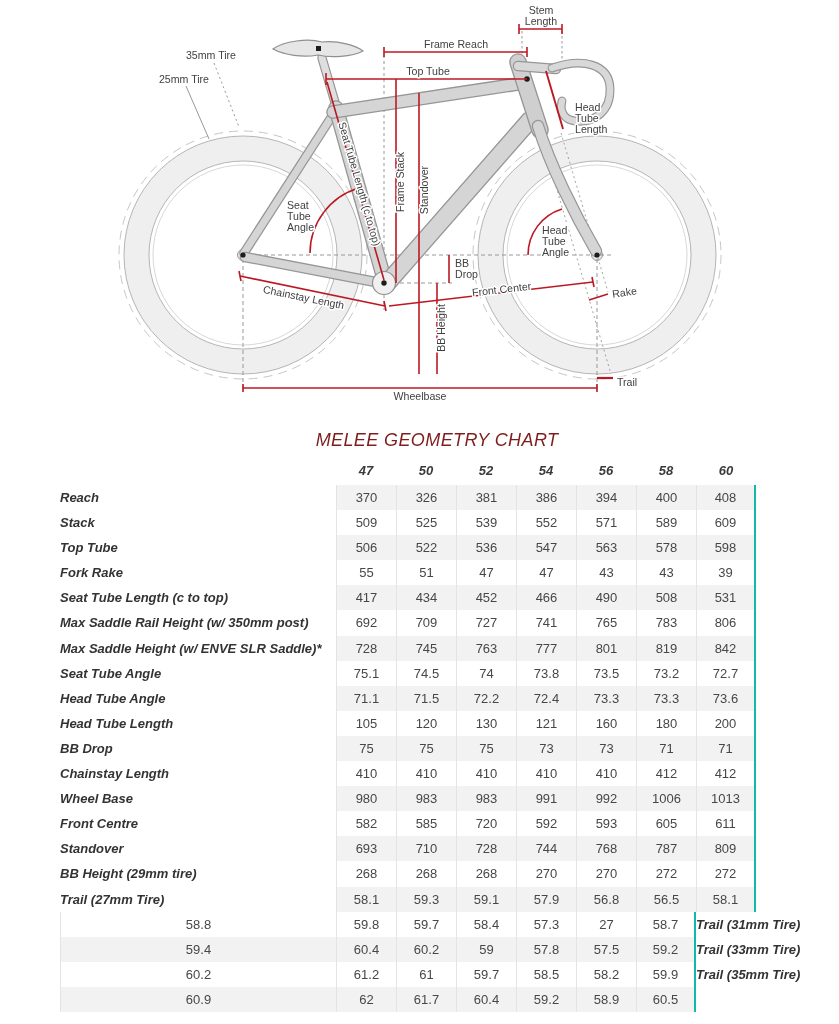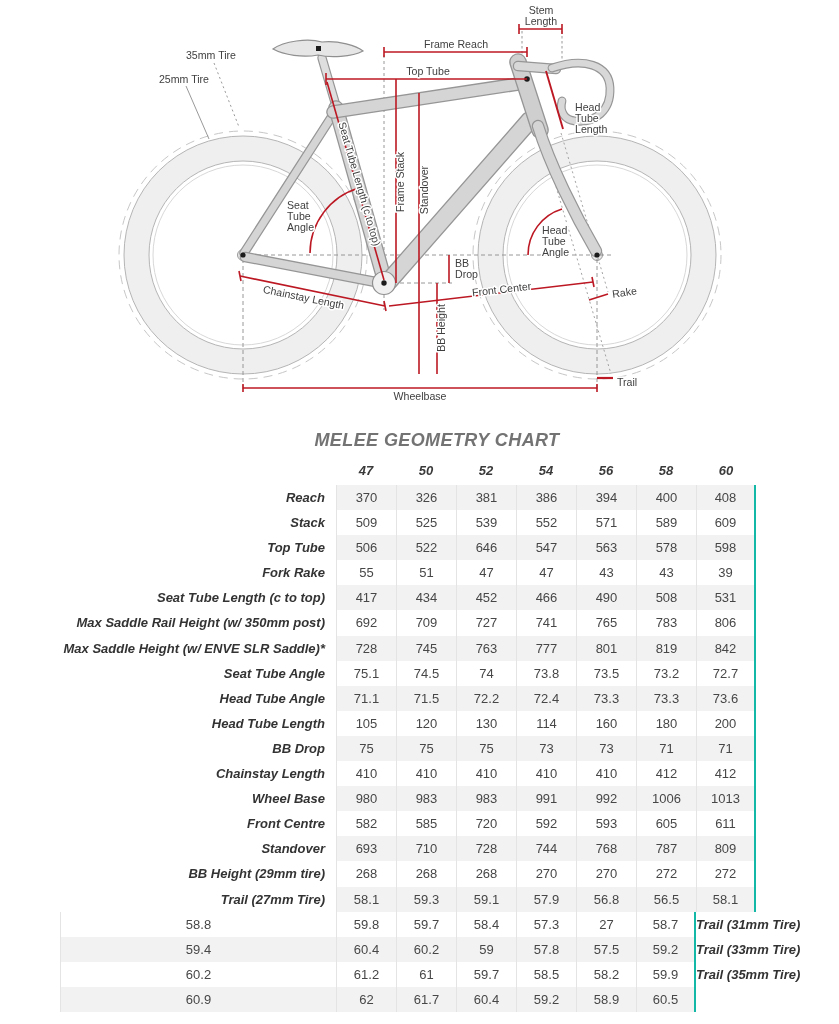--- a/index.html
+++ b/index.html
@@ -2,27 +2,27 @@
 <html style="--red: #bc1823;"><head>
 <meta charset="utf-8">
 <style>
   :root { --red:#bc1823; --ink:#3f3f3f; }
   html,body { margin:0; padding:0; background:#fff; }
   .page { position:relative; width:839px; height:1024px; background:#fff; overflow:hidden;
           font-family:"Liberation Sans", sans-serif; }
   svg text { font-family:"Liberation Sans", sans-serif; font-size:10.6px; fill:var(--ink); }
   svg text.halo { stroke:#fff; stroke-width:3px; paint-order:stroke; stroke-linejoin:round; }
   .chart-title { position:absolute; left:437px; top:430px; transform:translateX(-50%);
-                 font-size:18px; font-style:italic; font-weight:700; letter-spacing:.4px;
-                 color:#737373; white-space:nowrap; }
+                 font-size:18px; font-style:italic; font-weight:400; letter-spacing:.4px;
+                 color:#7f1d1d; white-space:nowrap; }
   .geo-table { position:absolute; left:60px; top:456px;
                display:grid; grid-template-columns:276px repeat(7,60px); }
   .cell { height:25.1px; line-height:25.1px; font-size:13px; }
   .hdr  { height:29px; line-height:29px; }
-  .label-cell { font-style:italic; font-weight:600; color:#333; text-align:right; padding-right:11px;
+  .label-cell { font-style:italic; font-weight:600; color:#333; padding-right:11px;
                 white-space:nowrap; }
   .size-header { font-style:italic; font-weight:700; color:#3a3a3a; text-align:center; }
   .value-cell { color:#474747; text-align:center; border-left:1px solid #e4e4e4; }
   .value-cell.last { border-right:2px solid #14b8a6; }
   .shade { background:#f2f2f2; }
 </style>
 </head>
 <body>
 
 <div class="page">
@@ -187,21 +187,21 @@
       <div class="cell value-cell">509</div>
       <div class="cell value-cell">525</div>
       <div class="cell value-cell">539</div>
       <div class="cell value-cell">552</div>
       <div class="cell value-cell">571</div>
       <div class="cell value-cell">589</div>
       <div class="cell value-cell last">609</div>
       <div class="cell label-cell">Top Tube</div>
       <div class="cell value-cell shade">506</div>
       <div class="cell value-cell shade">522</div>
-      <div class="cell value-cell shade">646</div>
+      <div class="cell value-cell shade">536</div>
       <div class="cell value-cell shade">547</div>
       <div class="cell value-cell shade">563</div>
       <div class="cell value-cell shade">578</div>
       <div class="cell value-cell shade last">598</div>
       <div class="cell label-cell">Fork Rake</div>
       <div class="cell value-cell">55</div>
       <div class="cell value-cell">51</div>
       <div class="cell value-cell">47</div>
       <div class="cell value-cell">47</div>
       <div class="cell value-cell">43</div>
@@ -244,21 +244,21 @@
       <div class="cell value-cell shade">71.5</div>
       <div class="cell value-cell shade">72.2</div>
       <div class="cell value-cell shade">72.4</div>
       <div class="cell value-cell shade">73.3</div>
       <div class="cell value-cell shade">73.3</div>
       <div class="cell value-cell shade last">73.6</div>
       <div class="cell label-cell">Head Tube Length</div>
       <div class="cell value-cell">105</div>
       <div class="cell value-cell">120</div>
       <div class="cell value-cell">130</div>
-      <div class="cell value-cell">114</div>
+      <div class="cell value-cell">121</div>
       <div class="cell value-cell">160</div>
       <div class="cell value-cell">180</div>
       <div class="cell value-cell last">200</div>
       <div class="cell label-cell">BB Drop</div>
       <div class="cell value-cell shade">75</div>
       <div class="cell value-cell shade">75</div>
       <div class="cell value-cell shade">75</div>
       <div class="cell value-cell shade">73</div>
       <div class="cell value-cell shade">73</div>
       <div class="cell value-cell shade">71</div>

